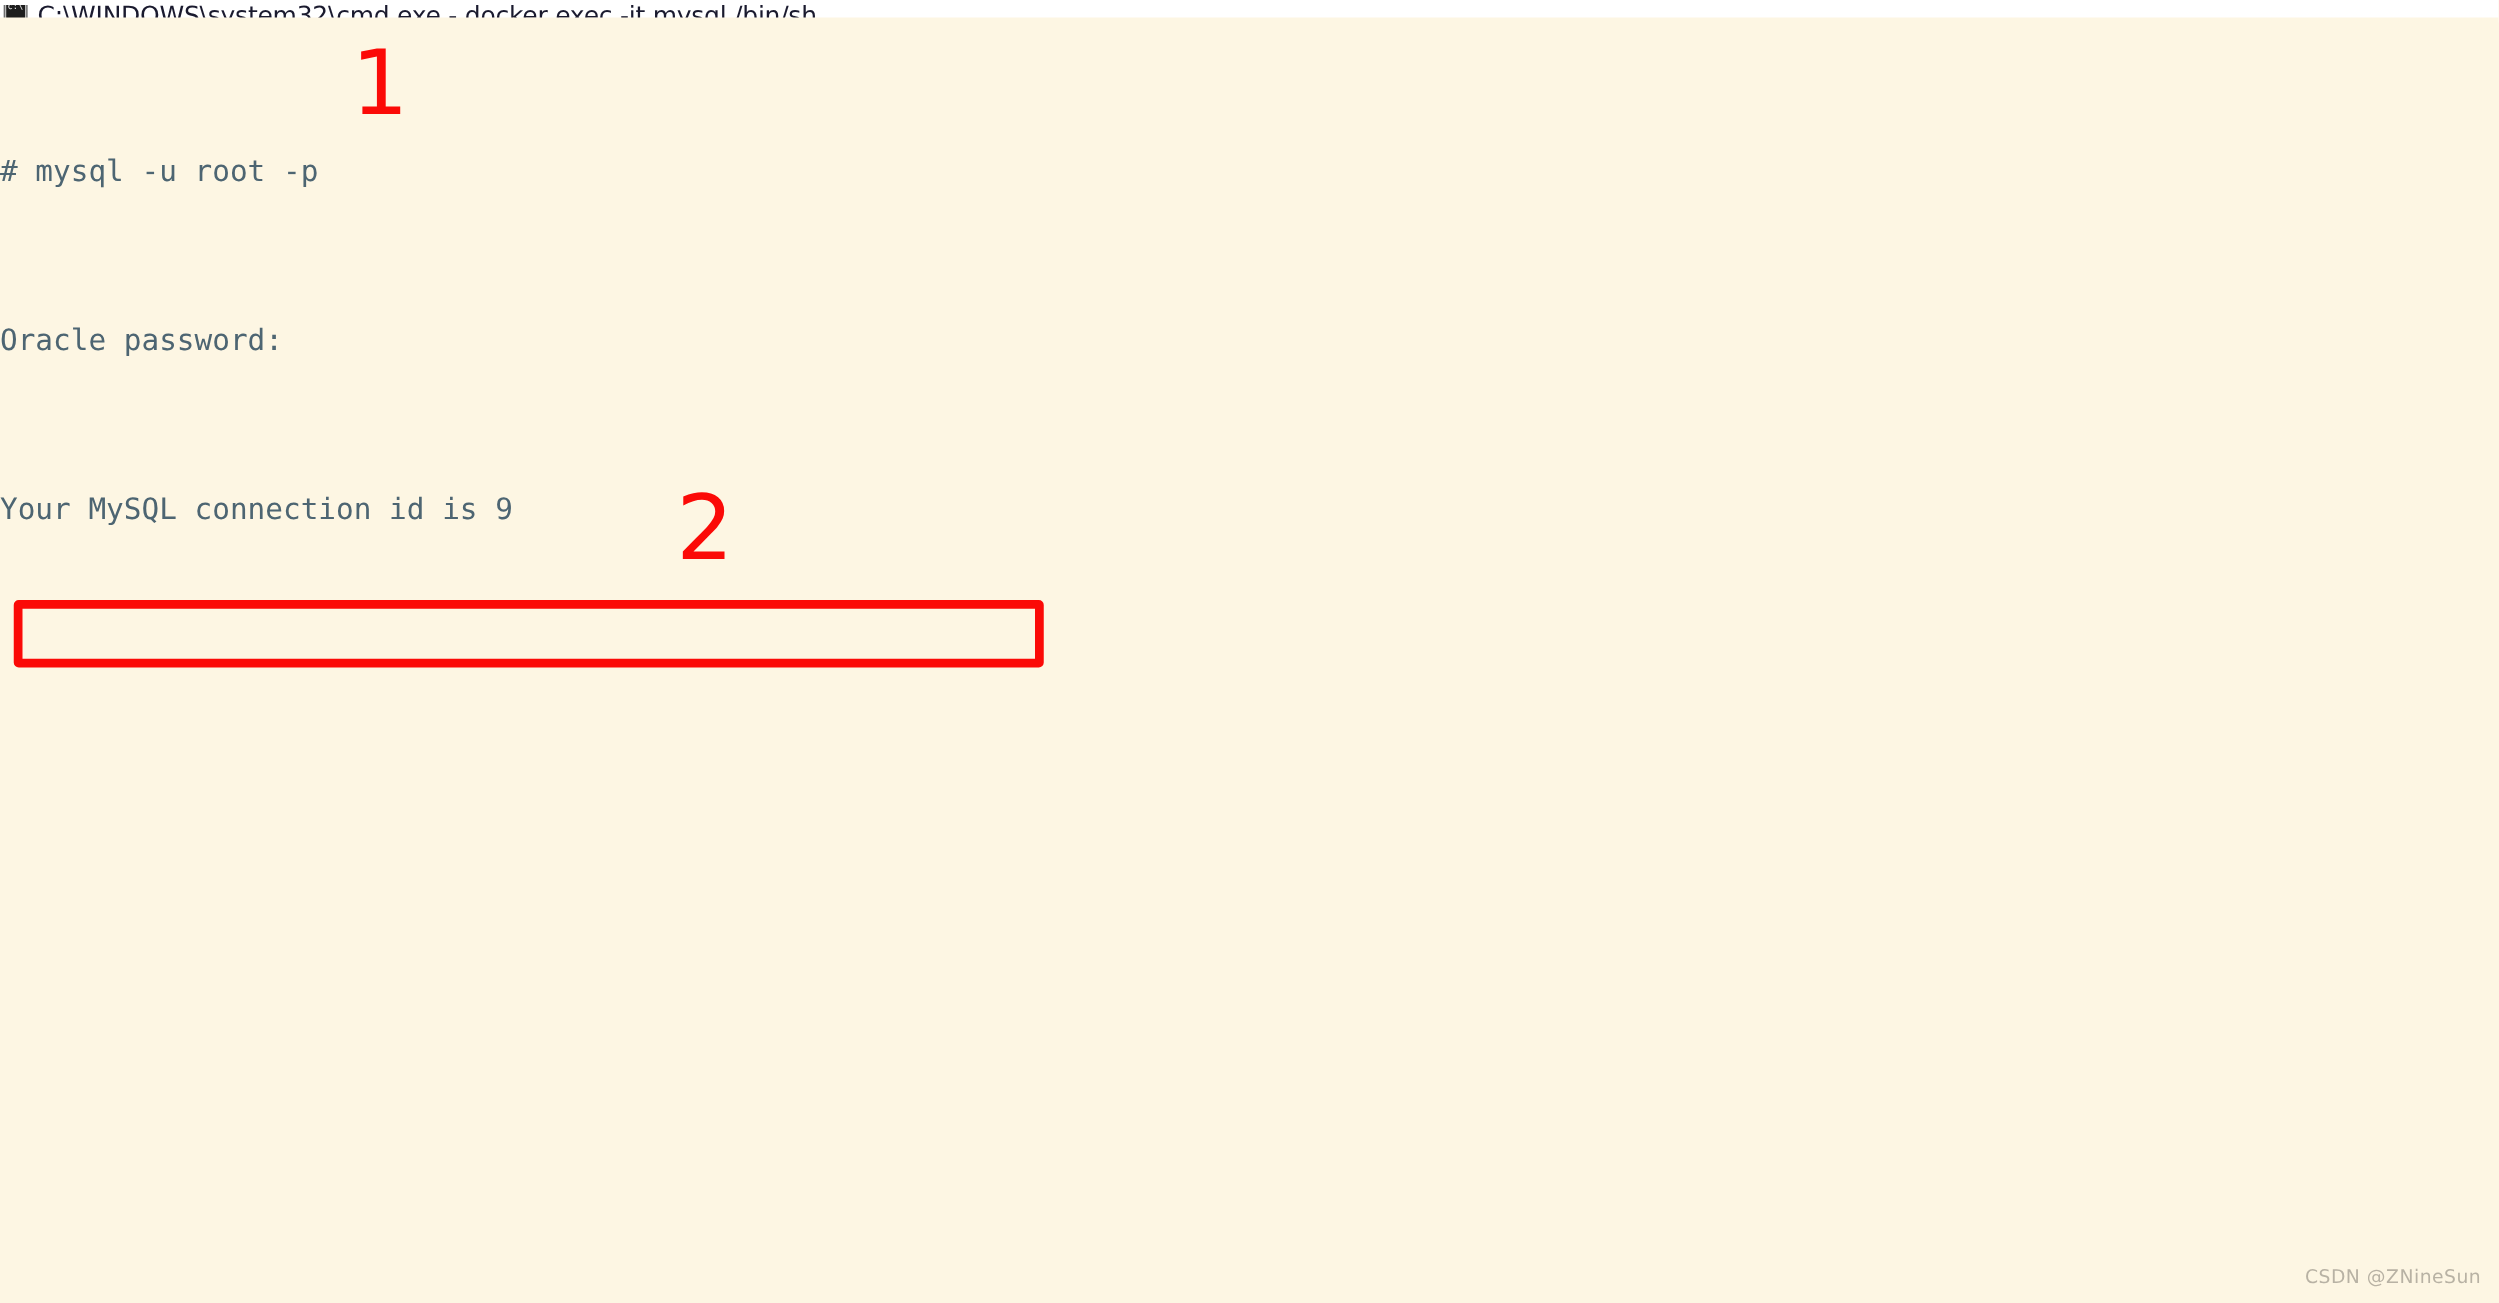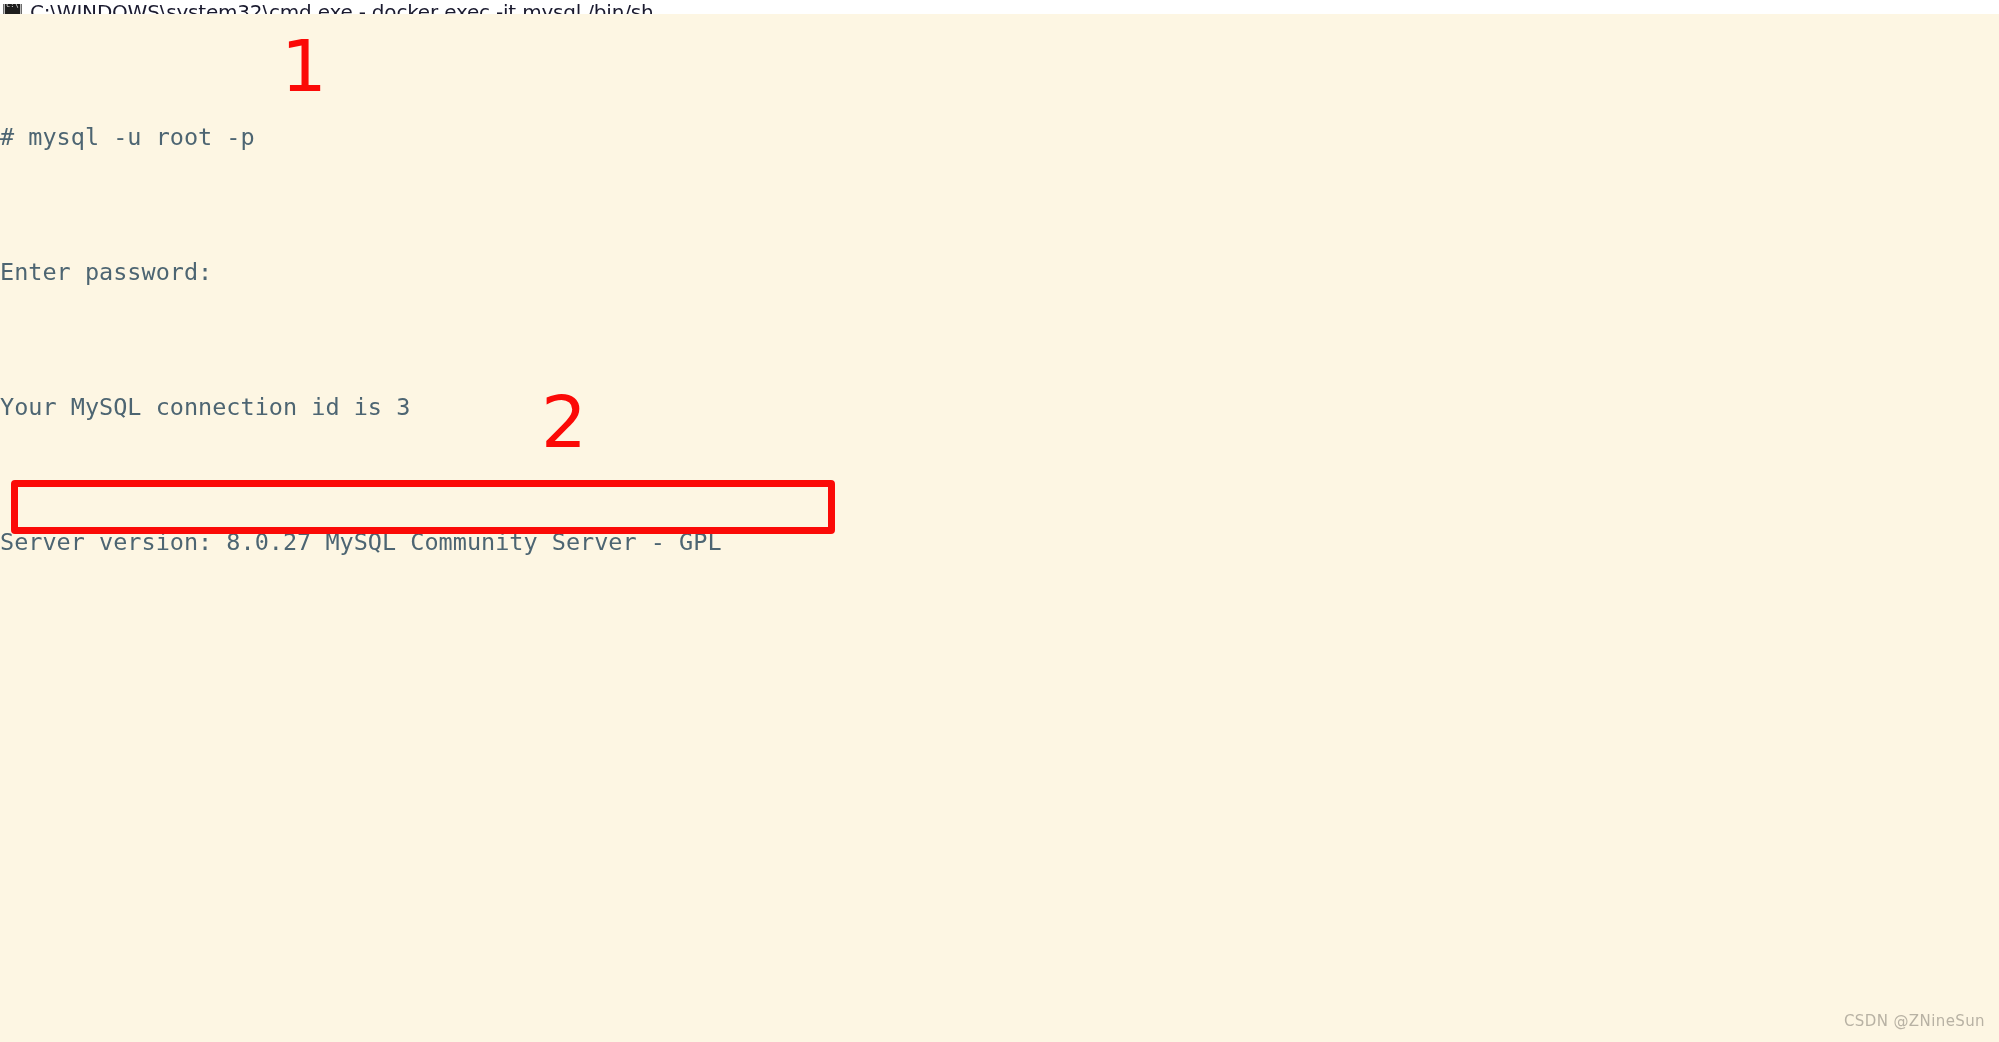--- a/index.html
+++ b/index.html
@@ -145,23 +145,22 @@
   <span class="tb-icon">
     <span class="glyphbox"></span>
   </span>
   <span class="tb-title">C:\WINDOWS\system32\cmd.exe - docker  exec -it mysql /bin/sh</span>
 </div>
 
 <div id="terminal">
 
   <div class="term-lines">
     <span class="ln"># mysql -u root -p</span>
-    <span class="ln">Enter password:</span>
-    <span class="ln">Your MySQL connection id is 3</span>
-    <span class="ln">Server version: 8.0.27 MySQL Community Server - GPL</span>
+    <span class="ln">Oracle password:</span>
+    <span class="ln">Your MySQL connection id is 9</span>
     <span class="ln"></span>
     <span class="ln"></span>
     
     
     
     
     
     
     
     

